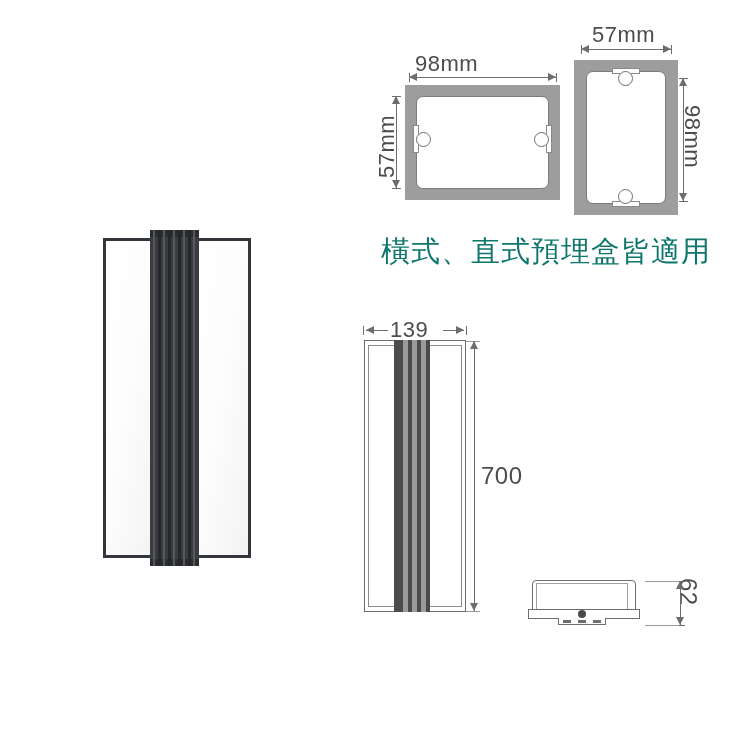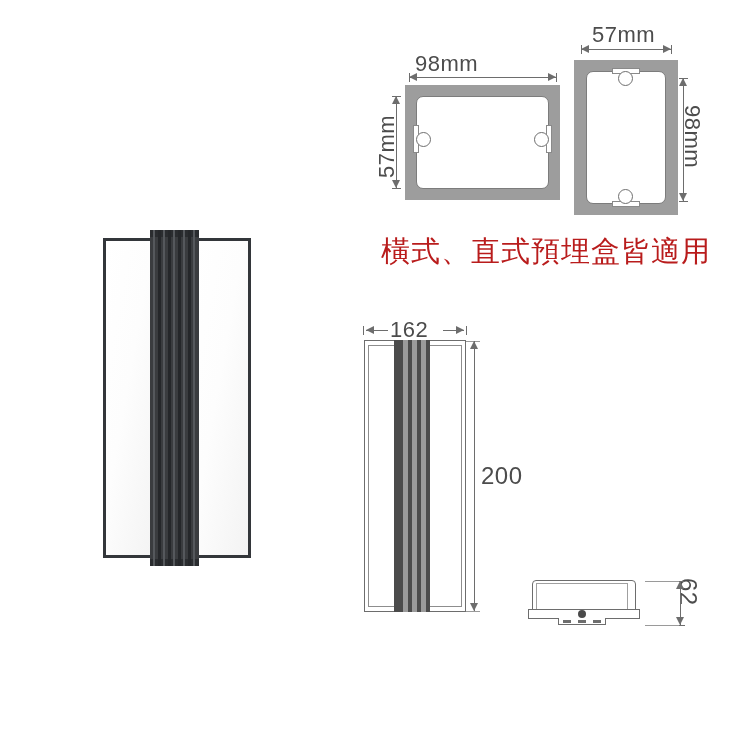--- a/index.html
+++ b/index.html
@@ -218,21 +218,21 @@
   .tick-h { position: absolute; width: 9px; height: 1px; background: #6d6d6d; }
 
   
   #box-caption {
     position: absolute;
     left: 366px;
     top: 232px;
     width: 360px;
     text-align: center;
     font-size: 29px;
-    color: #b91c1c;
+    color: #0f766e;
     letter-spacing: 1px;
     white-space: nowrap;
   }
   #product-title {
     position: absolute;
     left: 0;
     top: 660px;
     width: 742px;
     text-align: center;
     font-size: 32px;
@@ -303,29 +303,29 @@
   <div class="box-frame" style="left:574px; top:60px; width:104px; height:155px;">
     <div class="box-inner" style="left:12px; top:11px; width:80px; height:133px;"></div>
     <div class="tab" style="left:38px; top:8px; width:28px; height:6px;"></div>
     <div class="screw" style="left:44px; top:11px; width:15px; height:15px;"></div>
     <div class="tab" style="left:38px; top:141px; width:28px; height:6px;"></div>
     <div class="screw" style="left:44px; top:129px; width:15px; height:15px;"></div>
   </div>
 
   <div id="box-caption">橫式、直式預埋盒皆適用</div>
 
-  <div class="dimtext" style="left:390px; top:317px;">162</div>
+  <div class="dimtext" style="left:390px; top:317px;">139</div>
   <div class="dim-h" style="left:366px; top:330px; width:22px;"></div>
   <div class="dim-h" style="left:443px; top:330px; width:21px;"></div>
   <div class="arrow left" style="left:366px; top:326px;"></div>
   <div class="arrow right" style="left:456px; top:326px;"></div>
   <div class="tick-v" style="left:363px; top:326px;"></div>
   <div class="tick-v" style="left:466px; top:326px;"></div>
 
-  <div class="dimtext" style="left:481px; top:462px; font-size:24px;">200</div>
+  <div class="dimtext" style="left:481px; top:462px; font-size:24px;">700</div>
   <div class="ext-h" style="left:466px; top:341px; width:14px;"></div>
   <div class="ext-h" style="left:466px; top:611px; width:14px;"></div>
   <div class="dim-v" style="left:474px; top:341px; height:270px;"></div>
   <div class="arrow up" style="left:470px; top:341px;"></div>
   <div class="arrow down" style="left:470px; top:603px;"></div>
 
   <div id="front-view">
     <div class="fv-outer"></div>
     <div class="fv-inner"></div>
     <div class="fv-stripe" style="left:30px; width:9px;"></div>

